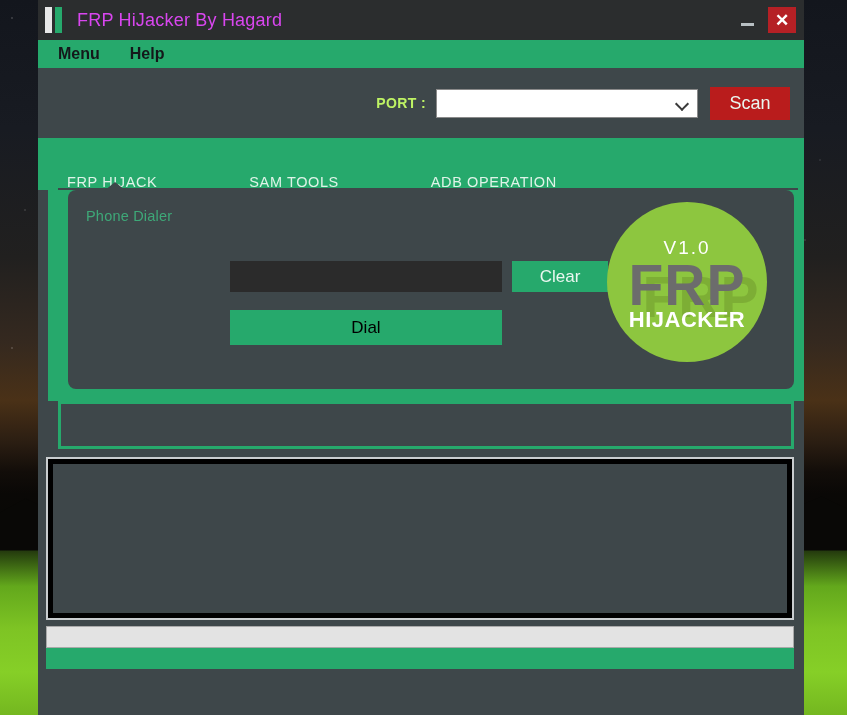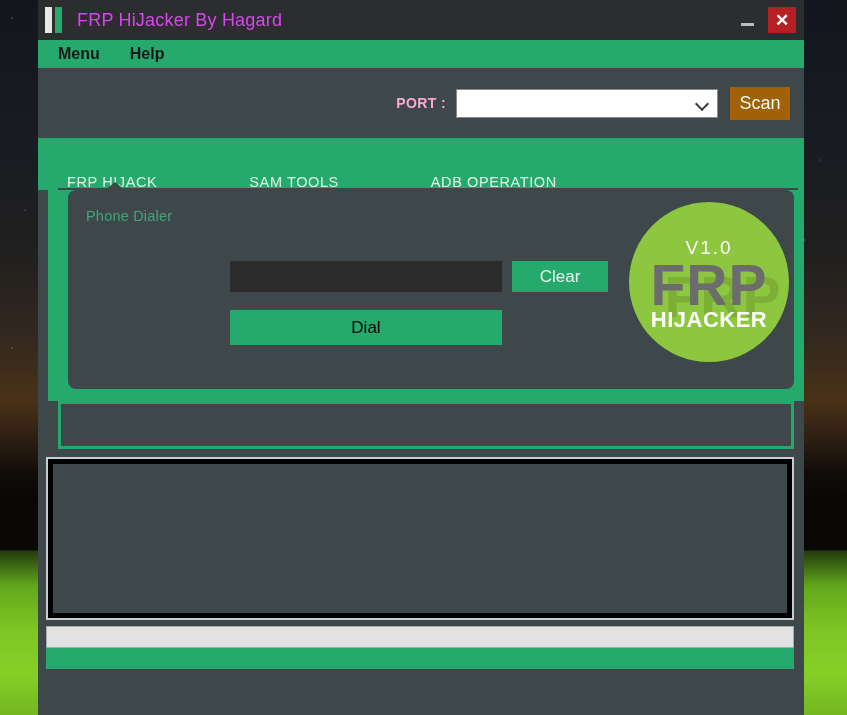--- a/index.html
+++ b/index.html
@@ -136,21 +136,21 @@
   
   #port-row {
     height: 70px;
     display: flex;
     align-items: center;
     justify-content: flex-end;
     padding-right: 14px;
     gap: 0;
   }
   #port-label {
-    color: #f9a8d4;
+    color: #bef264;
     font-size: 14px;
     font-weight: bold;
     letter-spacing: .4px;
     margin-right: 10px;
   }
   #port-select {
     width: 262px; height: 29px;
     background: #ffffff;
     border: 1px solid #8a8a8a;
     display: flex; align-items: center;
@@ -168,23 +168,23 @@
   }
   #port-chevron::before {
     content: "";
     position: absolute; left: 1px; top: 2px;
     width: 8px; height: 8px;
     border-right: 2px solid #3a3a3a;
     border-bottom: 2px solid #3a3a3a;
     transform: rotate(45deg);
   }
   #btn-scan {
-    width: 60px; height: 33px;
+    width: 80px; height: 33px;
     margin-left: 12px;
-    background: #a16207;
+    background: #b91c1c;
     color: #eaf7f0;
     font-size: 18px;
     display: flex; align-items: center; justify-content: center;
   }
 
   
   #tabstrip {
     height: 52px;
     background: #26a96c;
     display: flex;
@@ -272,21 +272,21 @@
     width: 272px; height: 35px;
     background: #26a96c;
     color: #000000;
     font-size: 17px;
     display: flex; align-items: center; justify-content: center;
   }
 
   
   #frp-logo {
     position: absolute;
-    right: 5px; top: 12px;
+    right: 27px; top: 12px;
     width: 160px; height: 160px;
     border-radius: 50%;
     background: #8dc63f;
     overflow: hidden;
     display: flex; flex-direction: column;
     align-items: center; justify-content: center;
   }
   #logo-v { color: #ffffff; font-size: 19px; letter-spacing: 2px; margin-top: 4px; }
   #logo-frp {
     color: #6c6c6c;

